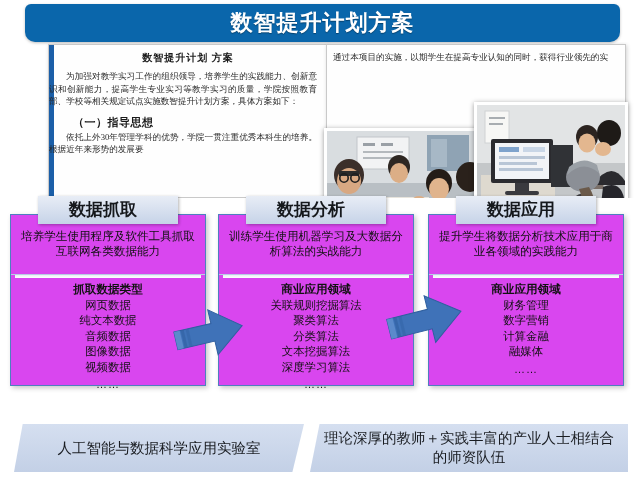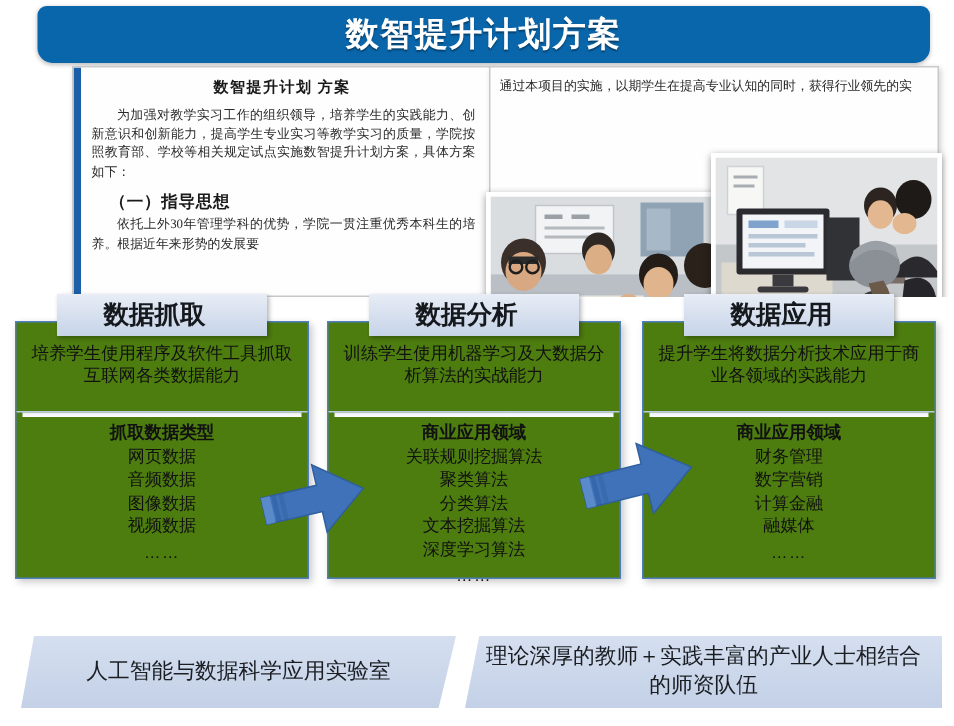--- a/index.html
+++ b/index.html
@@ -36,21 +36,21 @@
   .doc-right{left:326px;top:2px;width:298px;height:152px;}
   .doc-left .dl-bar{position:absolute;left:0;top:0;width:5px;height:100%;background:#1b5fa8;}
   .doc-h{
     text-align:center;font-weight:bold;font-size:10px;color:#1a1a1a;
     font-family:"Liberation Serif","DejaVu Serif",serif;
     margin:6px 0 5px 0;letter-spacing:1px;
   }
   .doc-p{
     font-family:"Liberation Serif","DejaVu Serif",serif;
     font-size:8.6px;line-height:12.6px;color:#2a2a2a;
-    margin:0 10px 0 12px;text-align:justify;text-indent:17px;
+    margin:0 10px 0 0;text-align:justify;text-indent:17px;
     filter:blur(.22px);
   }
   .doc-sub{
     font-family:"Liberation Serif","DejaVu Serif",serif;
     font-size:11px;font-weight:bold;color:#1a1a1a;
     margin:7px 0 1px 24px;letter-spacing:.5px;
   }
   .doc-r-p{
     font-family:"Liberation Serif","DejaVu Serif",serif;
     font-size:8.6px;line-height:15px;color:#2a2a2a;
@@ -65,21 +65,21 @@
   }
   .photo-a{left:324px;top:86px;width:162px;height:96px;}
   .photo-b{left:474px;top:60px;width:148px;height:118px;}
   .ph-canvas{position:absolute;inset:0;}
 
   
   .col{position:absolute;top:214px;width:196px;height:172px;}
   .col-1{left:10px;} .col-2{left:218px;} .col-3{left:428px;}
   .col-body{
     position:absolute;left:0;top:0;width:100%;height:100%;
-    background:#4d7c0f;border:1px solid #4f7fbf;
+    background:#d946ef;border:1px solid #4f7fbf;
     box-shadow:2px 2px 5px rgba(0,0,0,.22);
     box-sizing:border-box;
   }
   .col-desc{
     position:absolute;left:0;top:0;width:100%;box-sizing:border-box;
     padding:13px 7px 7px 7px;height:60px;
     font-size:11.6px;line-height:15px;color:#111;text-align:center;
     border-bottom:1px solid #b9cbe4;
   }
   .col-sep{
@@ -233,20 +233,21 @@
     </div>
   </div>
 
   <div class="col col-1">
     <div class="col-body">
       <div class="col-desc">培养学生使用程序及软件工具抓取互联网各类数据能力</div>
       <div class="col-sep"></div>
       <div class="col-list">
         <div class="lh">抓取数据类型</div>
         <div class="li">网页数据</div>
+        <div class="li">纯文本数据</div>
         <div class="li">音频数据</div>
         <div class="li">图像数据</div>
         <div class="li">视频数据</div>
         <div class="dots">……</div>
       </div>
     </div>
     <div class="col-tab">数据抓取</div>
   </div>
 
   <div class="col col-2">

